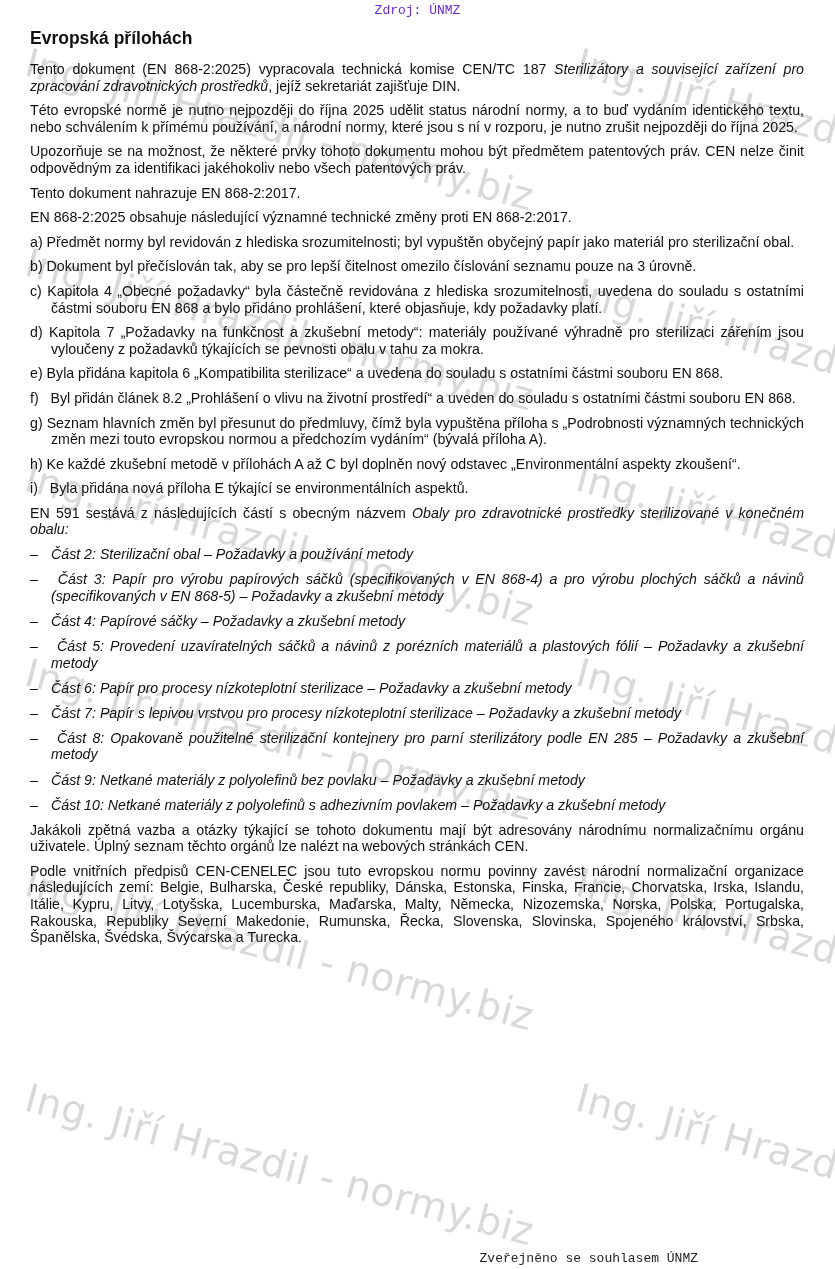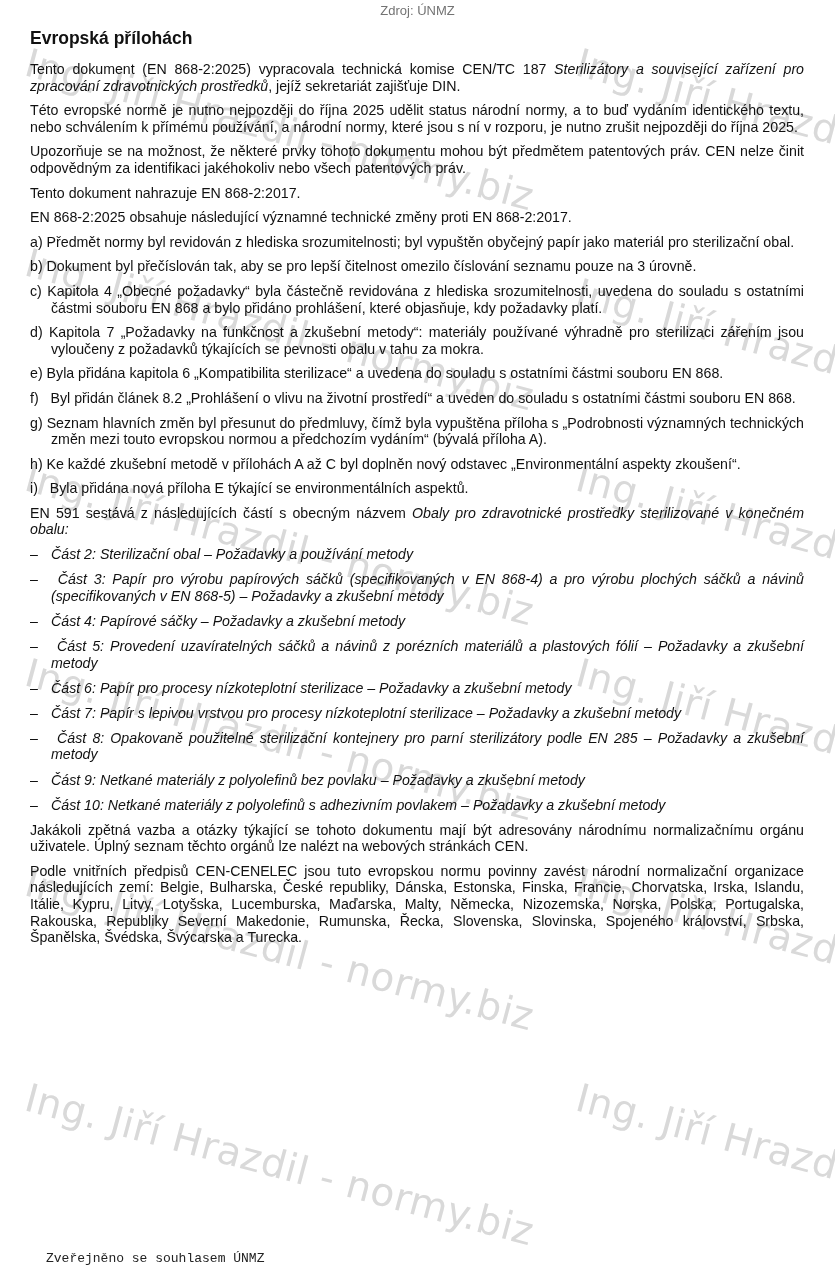--- a/index.html
+++ b/index.html
@@ -13,28 +13,27 @@
     font-size: 39px;
     color: #d9d9d9;
     white-space: nowrap;
     transform-origin: 0 0;
     transform: rotate(15deg);
     letter-spacing: 0.5px;
   }
 
   .src-header {
     position: absolute; top: 3px; left: 0; width: 835px; text-align: center;
-    font-family: Liberation Sans, sans-serif; font-size: 13px; color: #737373;
+    font-family: Liberation Mono, monospace; font-size: 13px; color: #6d28d9;
     z-index: 2;
   }
   .src-footer {
-    position: absolute; top: 1251px; left: 0; width: 698px; text-align: left;
+    position: absolute; top: 1251px; left: 0; width: 698px; text-align: right;
     font-family: "Liberation Mono", monospace; font-size: 13px; color: #222;
     z-index: 2;
-    padding-left: 46px;
   }
 
   .content {
     position: absolute; left: 30px; top: 27px; width: 774px;
     font-family: "Liberation Sans", sans-serif; font-size: 14.2px; line-height: 16.6px;
     color: #111; z-index: 1;
   }
   h1 {
     font-family: "Liberation Sans", sans-serif; font-weight: bold; font-size: 17.5px;
     margin: 0 0 12px 0; padding: 0; line-height: 22px; color: #111;

